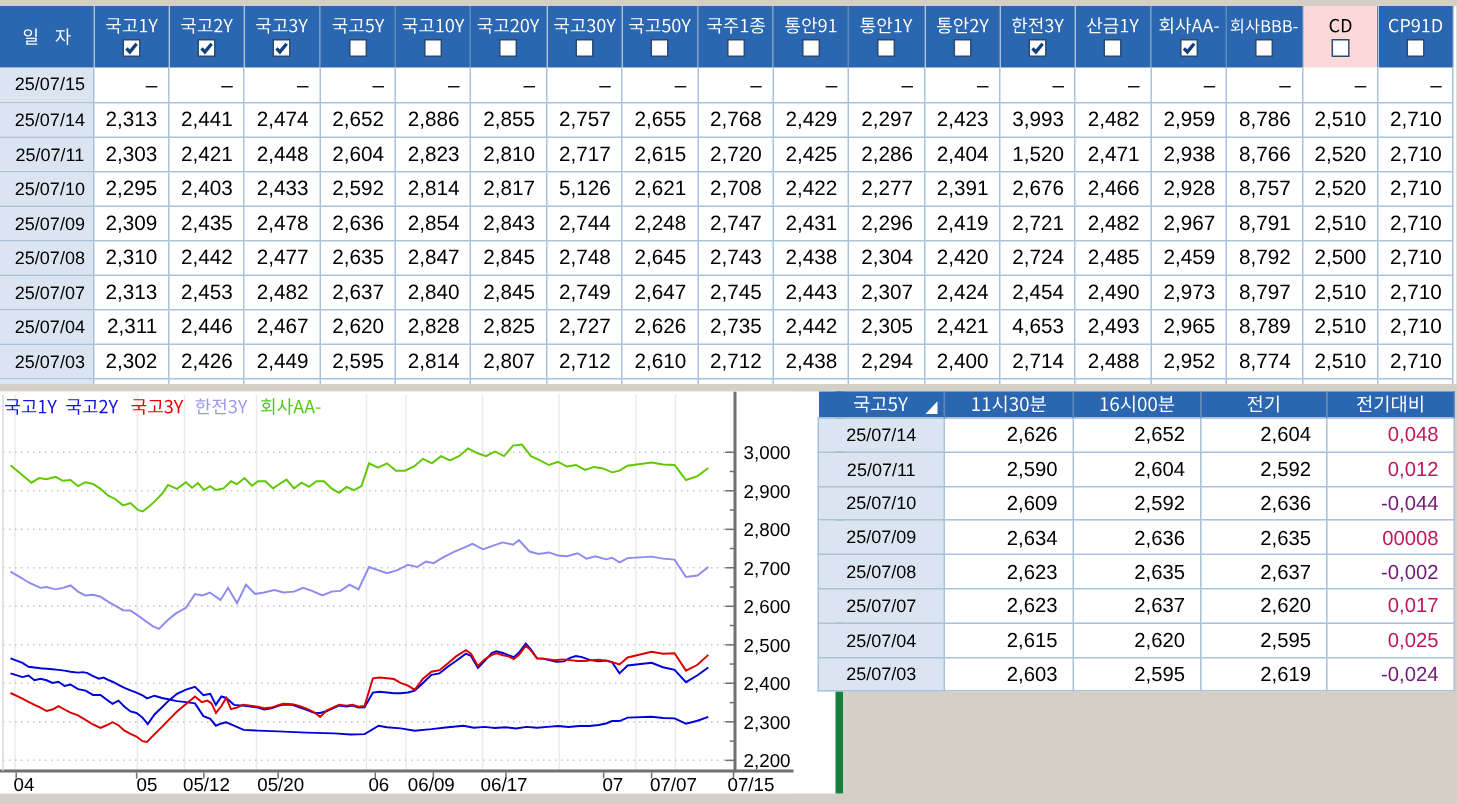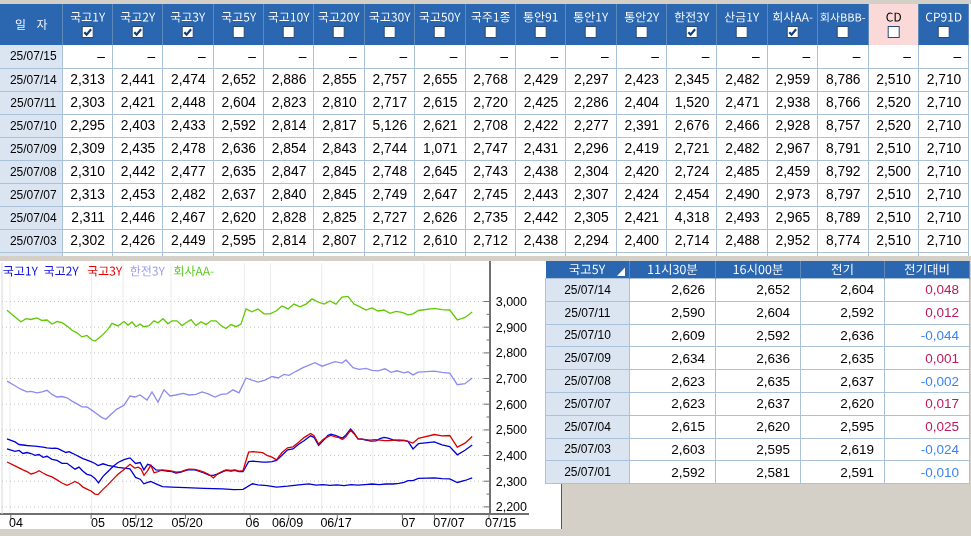--- a/index.html
+++ b/index.html
@@ -17,32 +17,32 @@
 #top th svg { margin:0 auto; }
 #top th.cd { background:#fbd9d9; }
 #top td { border:1px solid #a9c1d9; border-top:none; background:#ffffff; color:#000;
   font-size:13.8px; text-align:right; padding-right:7px; height:23px; }
 #top td.dt { background:#dbe5f1; text-align:center; font-size:12px; padding-right:0;
   padding-left:5px; border-left:none; }
 #top tr.pad td { height:6px; }
 #top { border-right:1px solid #a9c1d9; }
 
 
-#chartbox { position:absolute; left:0; top:261px; width:562px; height:268px; background:#fff; border-right:1px solid #15803d; }
+#chartbox { position:absolute; left:0; top:261px; width:562px; height:268px; background:#fff; border-right:5px solid #15803d; }
 .ax { font-size:12.5px; fill:#000000; font-family:"Liberation Sans",sans-serif; }
 
 
 #rt { position:absolute; left:545px; top:261px; width:424px; }
 #rt th { background:#2b67b0; height:17px; border-right:1px solid #5d89bb; padding:0; }
 #rt th svg { margin:0 auto; }
 #rt td { border:1px solid #a9c1d9; background:#fff; font-size:13.5px; color:#000;
   text-align:right; padding-right:10px; height:22.8px; }
 #rt td.dt { background:#dbe5f1; text-align:center; font-size:12px; padding-right:0; }
 #rt td.pos { color:#be185d; }
-#rt td.neg { color:#3b82f6; }
+#rt td.neg { color:#701a75; }
 </style></head>
 <body>
 <div id="stage">
   <div id="topwrap">
     <table id="top">
       <colgroup>
           <col style="width:62px">
           <col style="width:50.39px">
           <col style="width:50.39px">
           <col style="width:50.39px">
@@ -212,21 +212,21 @@
             <td>2,474</td>
             <td>2,652</td>
             <td>2,886</td>
             <td>2,855</td>
             <td>2,757</td>
             <td>2,655</td>
             <td>2,768</td>
             <td>2,429</td>
             <td>2,297</td>
             <td>2,423</td>
-            <td>2,345</td>
+            <td>3,993</td>
             <td>2,482</td>
             <td>2,959</td>
             <td>8,786</td>
             <td>2,510</td>
             <td>2,710</td>
           </tr>
 <tr>
             <td class="dt">25/07/11</td>
             <td>2,303</td>
             <td>2,421</td>
@@ -270,21 +270,21 @@
           </tr>
 <tr>
             <td class="dt">25/07/09</td>
             <td>2,309</td>
             <td>2,435</td>
             <td>2,478</td>
             <td>2,636</td>
             <td>2,854</td>
             <td>2,843</td>
             <td>2,744</td>
-            <td>1,071</td>
+            <td>2,248</td>
             <td>2,747</td>
             <td>2,431</td>
             <td>2,296</td>
             <td>2,419</td>
             <td>2,721</td>
             <td>2,482</td>
             <td>2,967</td>
             <td>8,791</td>
             <td>2,510</td>
             <td>2,710</td>
@@ -338,21 +338,21 @@
             <td>2,467</td>
             <td>2,620</td>
             <td>2,828</td>
             <td>2,825</td>
             <td>2,727</td>
             <td>2,626</td>
             <td>2,735</td>
             <td>2,442</td>
             <td>2,305</td>
             <td>2,421</td>
-            <td>4,318</td>
+            <td>4,653</td>
             <td>2,493</td>
             <td>2,965</td>
             <td>8,789</td>
             <td>2,510</td>
             <td>2,710</td>
           </tr>
 <tr>
             <td class="dt">25/07/03</td>
             <td>2,302</td>
             <td>2,426</td>
@@ -540,21 +540,21 @@
           <td>2,609</td>
           <td>2,592</td>
           <td>2,636</td>
           <td class="neg">-0,044</td>
         </tr>
 <tr>
           <td class="dt">25/07/09</td>
           <td>2,634</td>
           <td>2,636</td>
           <td>2,635</td>
-          <td class="pos">0,001</td>
+          <td class="pos">00008</td>
         </tr>
 <tr>
           <td class="dt">25/07/08</td>
           <td>2,623</td>
           <td>2,635</td>
           <td>2,637</td>
           <td class="neg">-0,002</td>
         </tr>
 <tr>
           <td class="dt">25/07/07</td>
@@ -570,22 +570,15 @@
           <td>2,595</td>
           <td class="pos">0,025</td>
         </tr>
 <tr>
           <td class="dt">25/07/03</td>
           <td>2,603</td>
           <td>2,595</td>
           <td>2,619</td>
           <td class="neg">-0,024</td>
         </tr>
-<tr>
-          <td class="dt">25/07/01</td>
-          <td>2,592</td>
-          <td>2,581</td>
-          <td>2,591</td>
-          <td class="neg">-0,010</td>
-        </tr>
   </tbody>
     </table>
 </div>
 
 </body></html>

